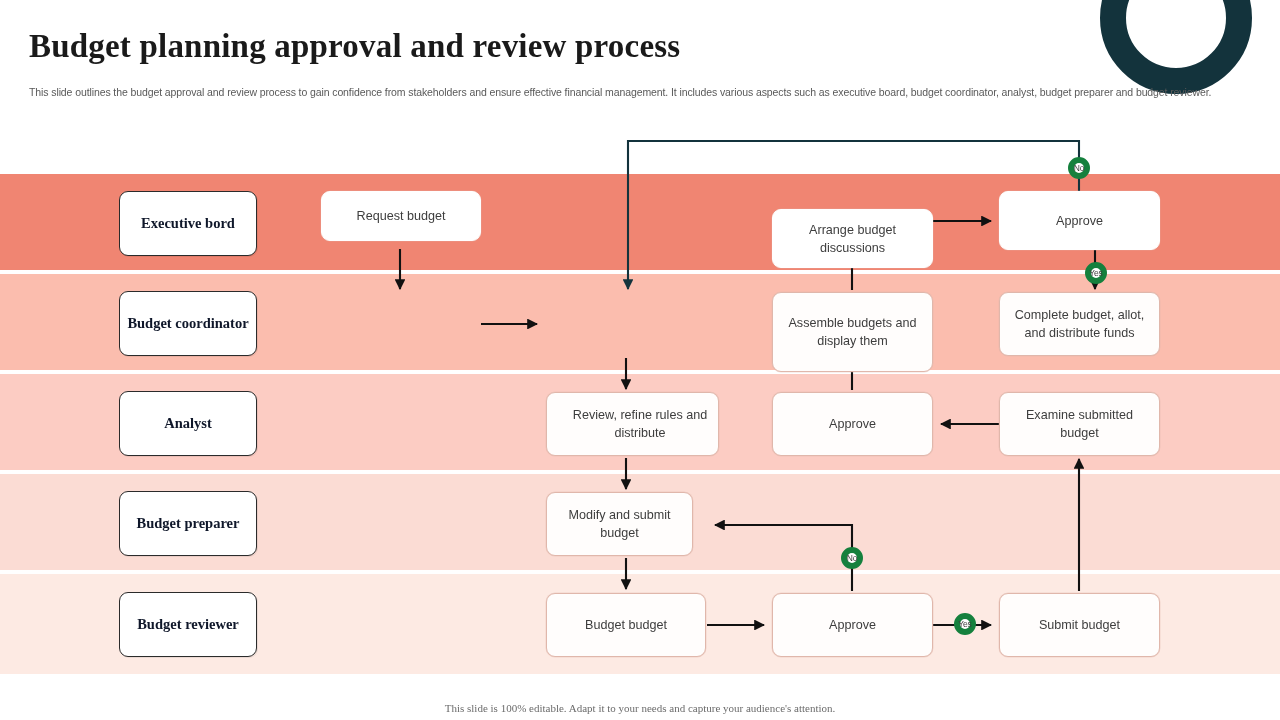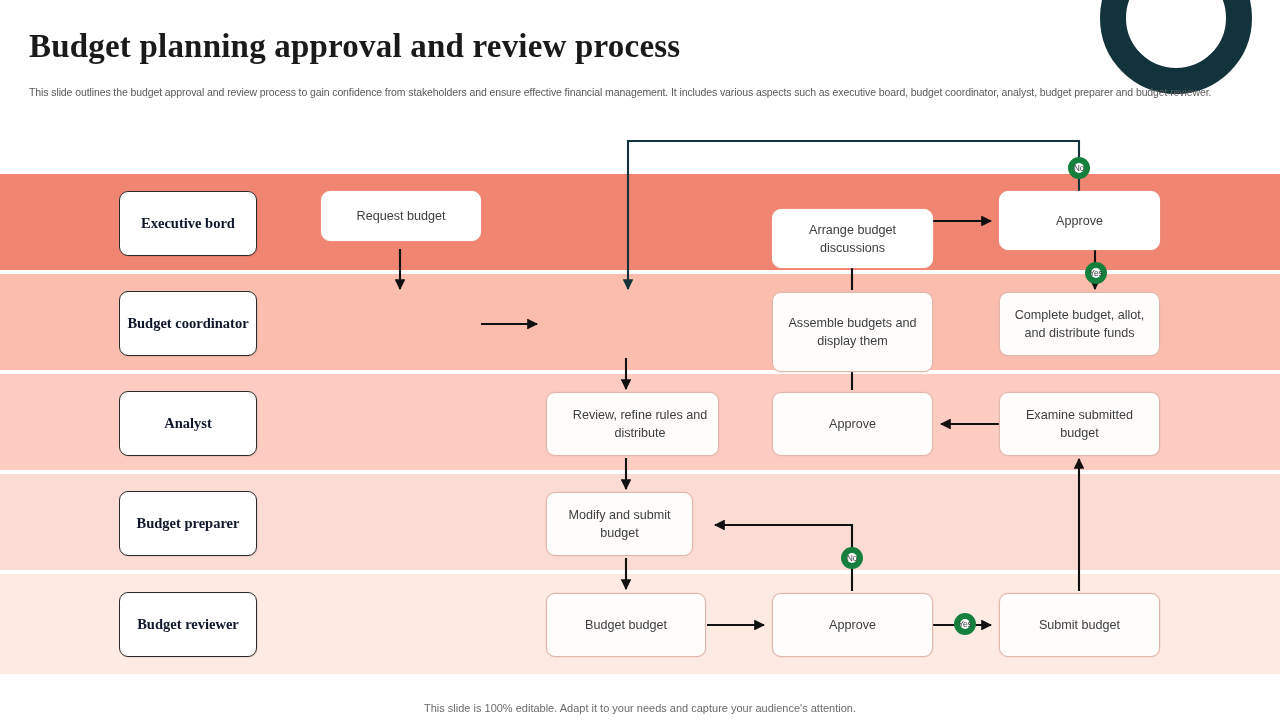--- a/index.html
+++ b/index.html
@@ -121,20 +121,21 @@
   }
 
   
   .footer-note {
     position: absolute;
     left: 0; top: 702px;
     width: 1280px;
     text-align: center;
     font-size: 11px;
     color: #6b6b6b;
+    font-family: Liberation Serif, serif;
   }
 </style>
 </head>
 <body>
 
 <div id="slide">
 
   <div class="deco-ring"></div>
 
   <div class="page-title">Budget planning approval and review process</div>

